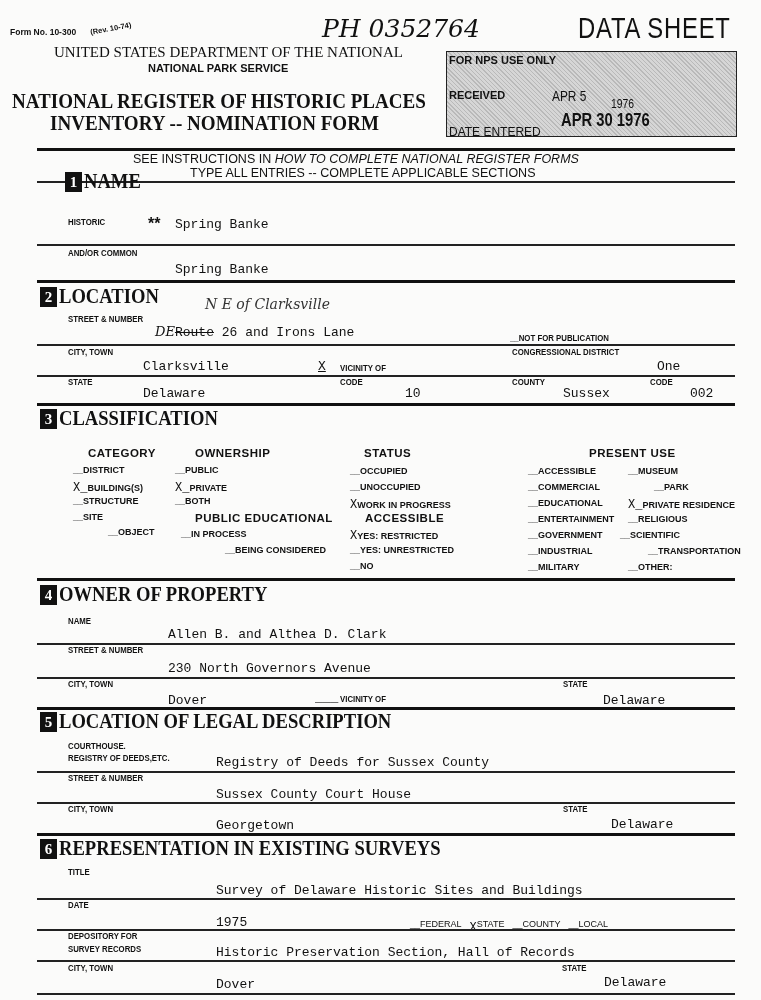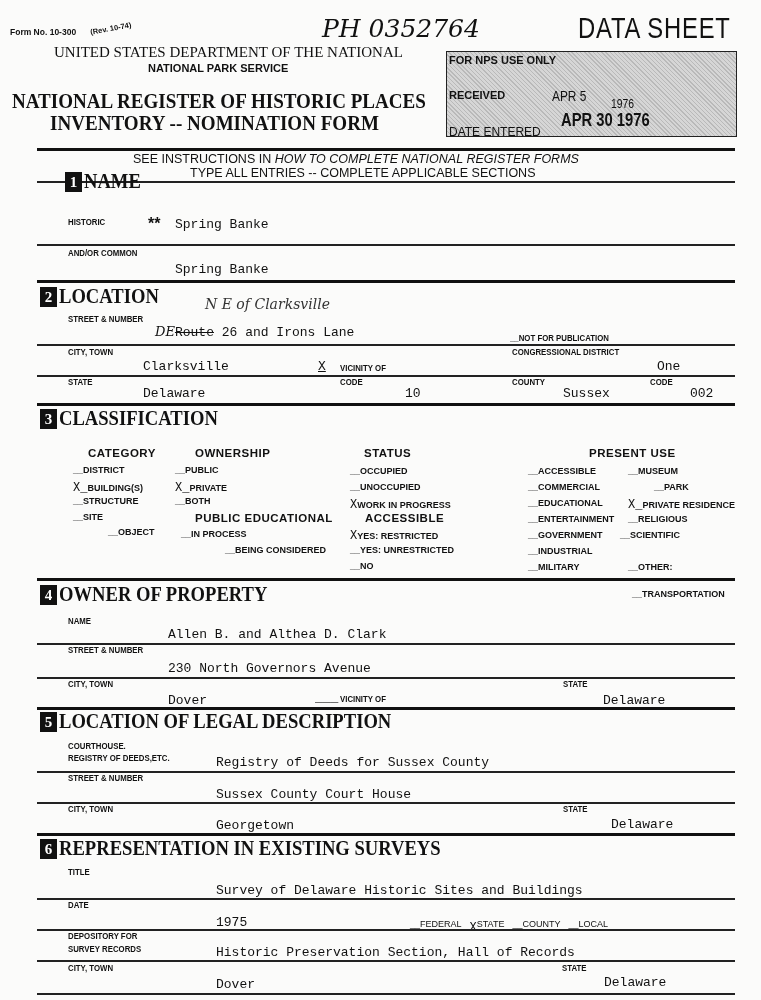--- a/index.html
+++ b/index.html
@@ -131,21 +131,21 @@
     <div class="abs cls" style="left: 528px; top: 530px;"><span class="">__</span><span>GOVERNMENT</span></div>
     <div class="abs cls" style="left: 528px; top: 546px;"><span class="">__</span><span>INDUSTRIAL</span></div>
     <div class="abs cls" style="left: 528px; top: 562px;"><span class="">__</span><span>MILITARY</span></div>
   </div>
 <div id="col-use2">
     <div class="abs cls" style="left: 628px; top: 466px;"><span class="">__</span><span>MUSEUM</span></div>
     <div class="abs cls" style="left: 628px; top: 482px; margin-left: 26px;"><span class="">__</span><span>PARK</span></div>
     <div class="abs cls" style="left: 628px; top: 498px;"><span class="mark">X_</span><span>PRIVATE RESIDENCE</span></div>
     <div class="abs cls" style="left: 628px; top: 514px; text-align: right;"><span class="">__</span><span>RELIGIOUS</span></div>
     <div class="abs cls" style="left: 620px; top: 530px;"><span class="">__</span><span>SCIENTIFIC</span></div>
-    <div class="abs cls" style="left: 632px; top: 546px; margin-top: 43px;"><span class="">__</span><span>TRANSPORTATION</span></div>
+    <div class="abs cls" style="left: 648px; top: 546px;"><span class="">__</span><span>TRANSPORTATION</span></div>
     <div class="abs cls" style="left: 628px; top: 562px;"><span class="">__</span><span>OTHER:</span></div>
   </div>
 
 <div class="rule thick" style="top:578px;"></div>
 
 <div class="abs" style="left:40px;top:583px;">
   <span class="secnum">4</span><span class="sectitle">OWNER OF PROPERTY</span>
 </div>
 <div class="abs lbl" style="left:68px;top:616px;">NAME</div>
 <div class="abs mono" style="left:168px;top:627px;">Allen B. and Althea D. Clark</div>

